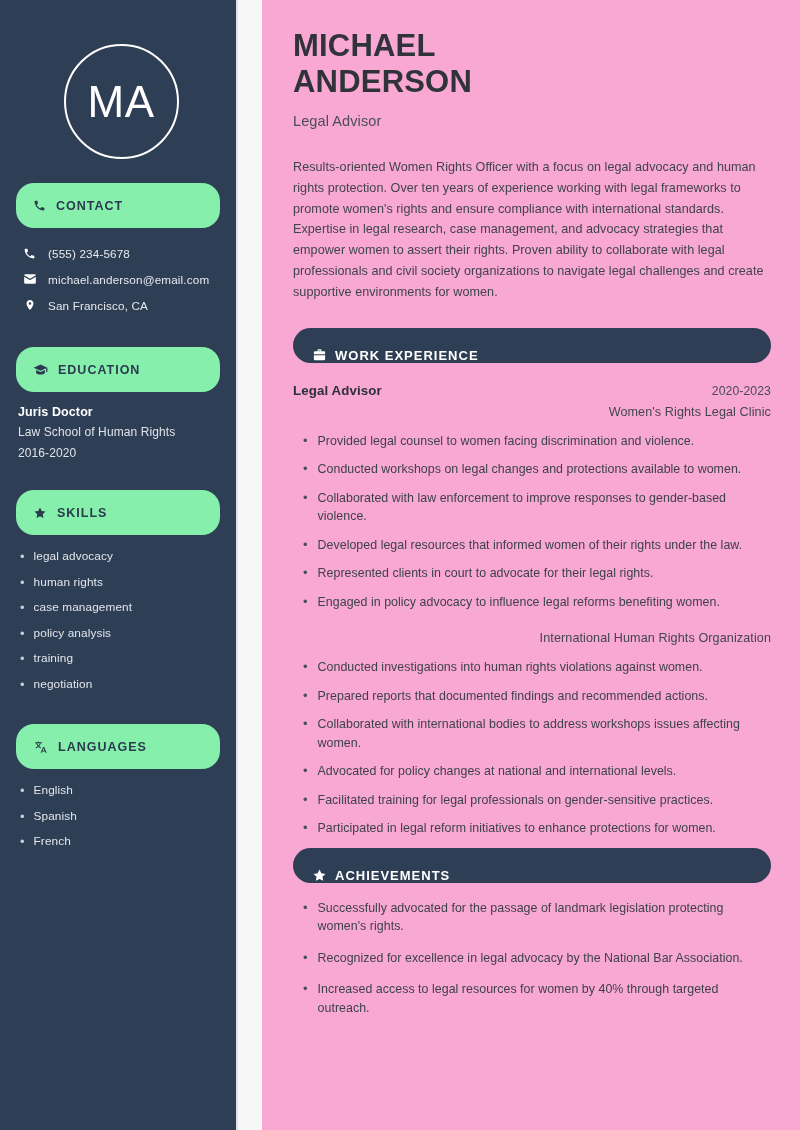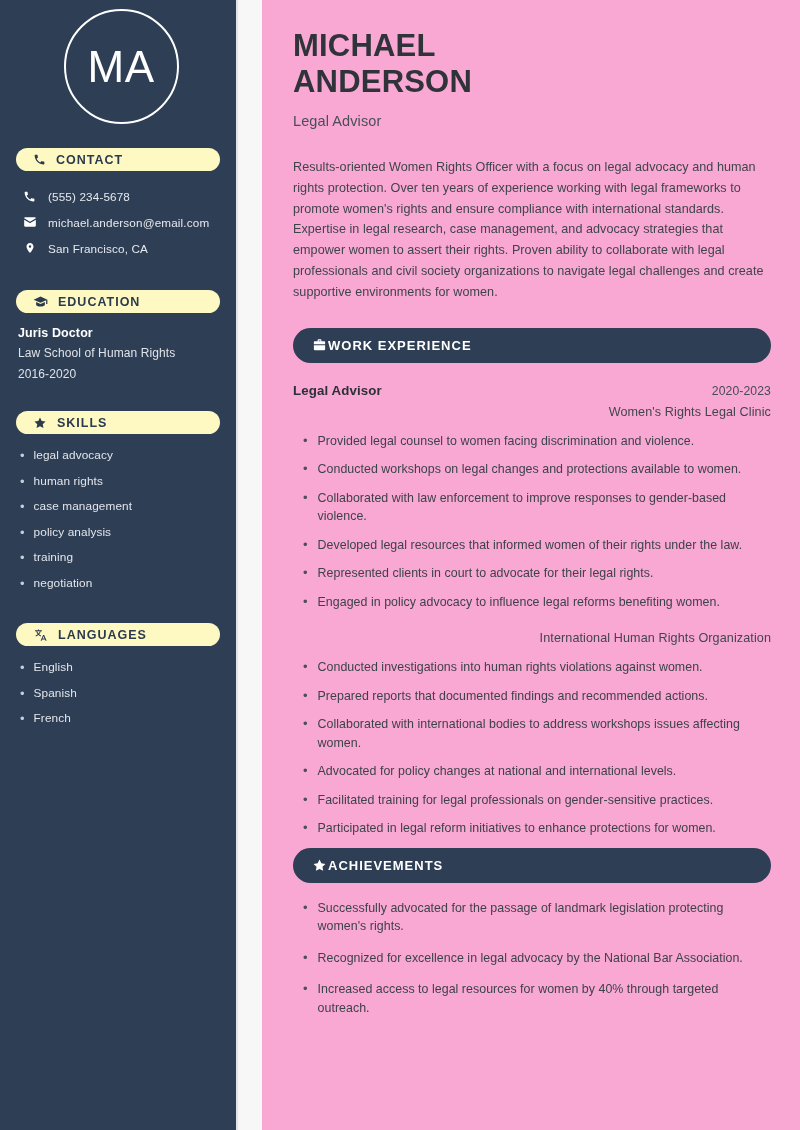--- a/index.html
+++ b/index.html
@@ -23,42 +23,42 @@
     min-width: 238px;
     height: 1130px;
     background: #2e3e55;
     position: relative;
     padding: 0;
     border-right: 2px solid #e2e3e6;
   }
 
   .avatar-wrap {
     display: flex; justify-content: center;
-    padding-top: 9px;
+    padding-top: 44px;
     margin-left: 6px;
   }
   .avatar-circle {
     width: 115px; height: 115px;
     border-radius: 50%;
     border: 2px solid #ffffff;
     display: flex; align-items: center; justify-content: center;
   }
   .avatar-initials {
     color: #ffffff;
     font-size: 44px;
     font-weight: 400;
     letter-spacing: 0.5px;
     line-height: 1;
   }
 
   .side-pill {
     margin: 0 16px;
-    background: #fef9c3;
+    background: #86efac;
     border-radius: 18px;
-    height: 23px;
+    height: 45px;
     display: flex; align-items: center;
     padding-left: 17px;
     gap: 10px;
   }
   .side-pill .pill-label {
     color: #2b3a4f;
     font-size: 12.5px;
     font-weight: bold;
     letter-spacing: 1.0px;
   }
@@ -136,23 +136,23 @@
     line-height: 20.8px;
     letter-spacing: 0.05px;
     max-width: 502px;
   }
 
   .sec-pill {
     margin-top: 25px;
     background: #2e3e55;
     border-radius: 19px;
     height: 35px;
-    display: flex; align-items: center;
+    display: flex; align-items: flex-end;
     padding-left: 19px;
-    gap: 1px;
+    gap: 8px;
   }
   .sec-pill .sp-icon { display: flex; align-items: center; color: #ffffff; }
   .sec-pill .sp-icon svg { display: block; }
   .sec-pill .sp-label {
     color: #ffffff;
     font-size: 13px;
     font-weight: bold;
     letter-spacing: 1.0px;
   }
 

